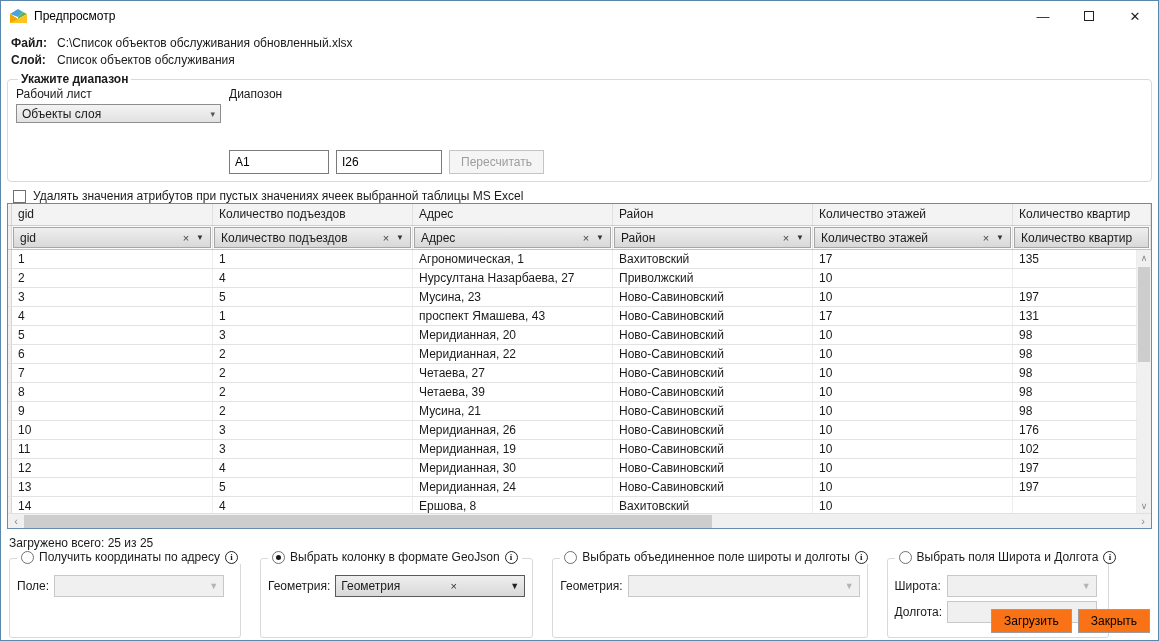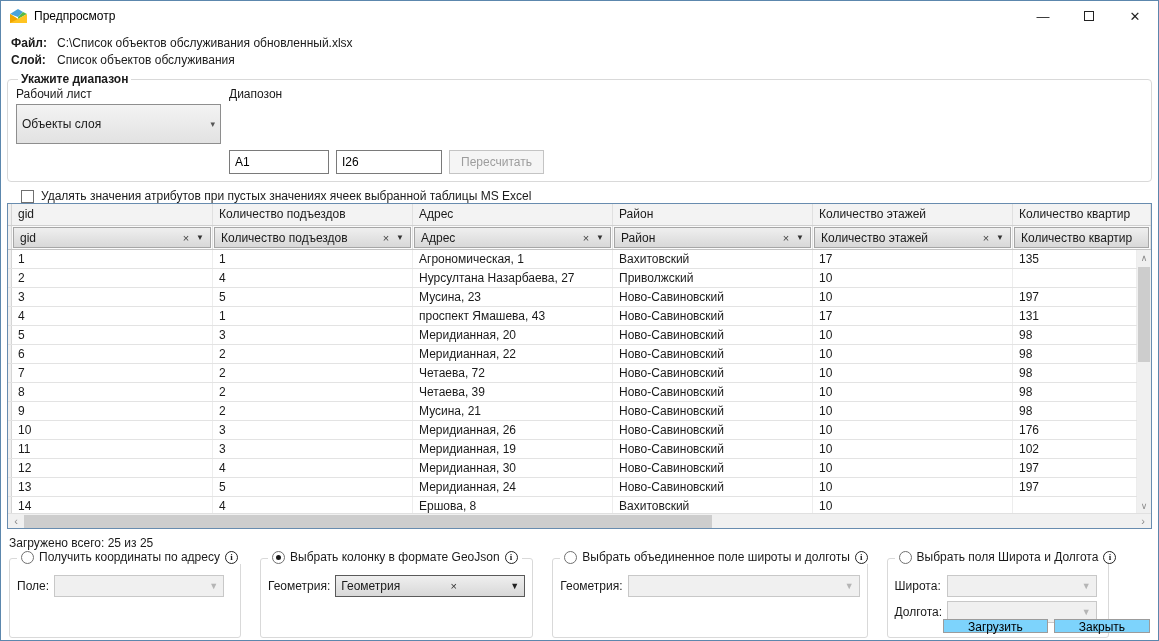--- a/index.html
+++ b/index.html
@@ -19,30 +19,30 @@
   .info-row { display:flex; line-height:17px; }
   .info-label { width:36px; font-weight:bold; flex:none; }
   .info-value { padding-left:10px; }
 
   
   fieldset { border:1px solid #d9d9d9; border-radius:4px; }
   .range-group { margin:3px 6px 0 6px; padding:0 8px 7px 8px; }
   .range-group legend { font-weight:bold; padding:0 3px; margin-left:2px; }
   .range-inner { display:flex; gap:8px; margin-top:1px; }
   .fcol .flabel { display:block; margin-bottom:3px; }
-  .combo { height:40px; border:1px solid #8e8e8e; background:linear-gradient(#f3f3f3,#e2e2e2); display:flex; align-items:center; padding:0 5px; }
+  .combo { height:19px; border:1px solid #8e8e8e; background:linear-gradient(#f3f3f3,#e2e2e2); display:flex; align-items:center; padding:0 5px; }
   .ws-combo { width:205px; }
   .combo .chev { margin-left:auto; font-size:9px; color:#555; }
   .range-fields { display:flex; gap:7px; align-items:flex-end; }
   .txt { width:100px; height:24px; border:1px solid #7a7a7a; padding:0 5px; font:12px "Liberation Sans",sans-serif; background:#fff;margin-top:46px; }
   .txt2 { width:106px; }
   .btn-disabled { height:24px; padding:0 11px; background:#f5f5f5; border:1px solid #c4c4c4; color:#9d9d9d; font:12px "Liberation Sans",sans-serif; }
 
   
-  .chk-row { display:flex; align-items:center; gap:7px; margin:7px 0 0 20px; }
+  .chk-row { display:flex; align-items:center; gap:7px; margin:7px 0 0 12px; }
   .chk { width:13px; height:13px; border:1px solid #707070; background:#fff; flex:none; }
   .map-label { margin:5px 0 2px 5px; }
 
   
   .datagrid { margin:0 6px; height:326px; border:1px solid #688caf; display:flex; flex-direction:column; background:#fde047; }
   .dg-h1 { height:22px; display:flex; background:#f3f3f3; border-bottom:1px solid #cfcfcf; flex:none; }
   .dg-h1-cell { padding:3px 0 0 6px; border-right:1px solid #e0e0e0; white-space:nowrap; overflow:hidden; }
   .dg-h2 { height:24px; display:flex; background:#fbfbfb; border-bottom:1px solid #c4c4c4; flex:none; }
   .dg-h2-cell { padding:1px; border-right:1px solid #e0e0e0; overflow:hidden; }
   .map-combo { height:100%; border:1px solid #a6a6a6; background:linear-gradient(#efefef,#d8d8d8); display:flex; align-items:center; padding:0 6px; white-space:nowrap; overflow:hidden; }
@@ -80,21 +80,21 @@
   .gcombo { height:22px; border:1px solid #c8c8c8; background:#f0f0f0; display:flex; align-items:center; padding:0 5px; }
   .gcombo .chev { margin-left:auto; font-size:9px; color:#b5b5b5; }
   .gcombo.active { border:1px solid #5a5a5a; background:linear-gradient(#efefef,#d8d8d8); }
   .gcombo.active .mc-x { color:#333; }
   .gcombo.active .chev { color:#222; }
   .g0 .gcombo{width:170px}.g1 .gcombo{width:190px}.g2 .gcombo{width:232px}.g3 .gcombo{width:150px}
   .g3 .gf-label{width:47px}
 
   
   .footer { position:absolute; right:8px; bottom:7px; display:flex; gap:6px; }
-  .btn { height:14px; padding:0 24px; background:#7dd3fc; border:1px solid #9c9c9c; font:12px "Liberation Sans",sans-serif; color:#000; }
+  .btn { height:24px; padding:0 12px; background:#f97316; border:1px solid #9c9c9c; font:12px "Liberation Sans",sans-serif; color:#000; }
 </style>
 </head>
 <body>
 
 <div class="window">
 
   <div class="titlebar">
     <svg class="app-icon" viewBox="0 0 17 15">
       <polygon points="0,5 8,0 13,3 8,8" fill="#4aa3dd"></polygon>
       <polygon points="13,3 17,5 8,10 8,8" fill="#57b947"></polygon>
@@ -258,21 +258,21 @@
             <div class="dg-cell c1">2</div>
             <div class="dg-cell c2">Меридианная, 22</div>
             <div class="dg-cell c3">Ново-Савиновский</div>
             <div class="dg-cell c4">10</div>
             <div class="dg-cell c5">98</div>
           </div>
           <div class="dg-row">
             <div class="gut"></div>
             <div class="dg-cell c0">7</div>
             <div class="dg-cell c1">2</div>
-            <div class="dg-cell c2">Четаева, 72</div>
+            <div class="dg-cell c2">Четаева, 27</div>
             <div class="dg-cell c3">Ново-Савиновский</div>
             <div class="dg-cell c4">10</div>
             <div class="dg-cell c5">98</div>
           </div>
           <div class="dg-row">
             <div class="gut"></div>
             <div class="dg-cell c0">8</div>
             <div class="dg-cell c1">2</div>
             <div class="dg-cell c2">Четаева, 39</div>
             <div class="dg-cell c3">Ново-Савиновский</div>

